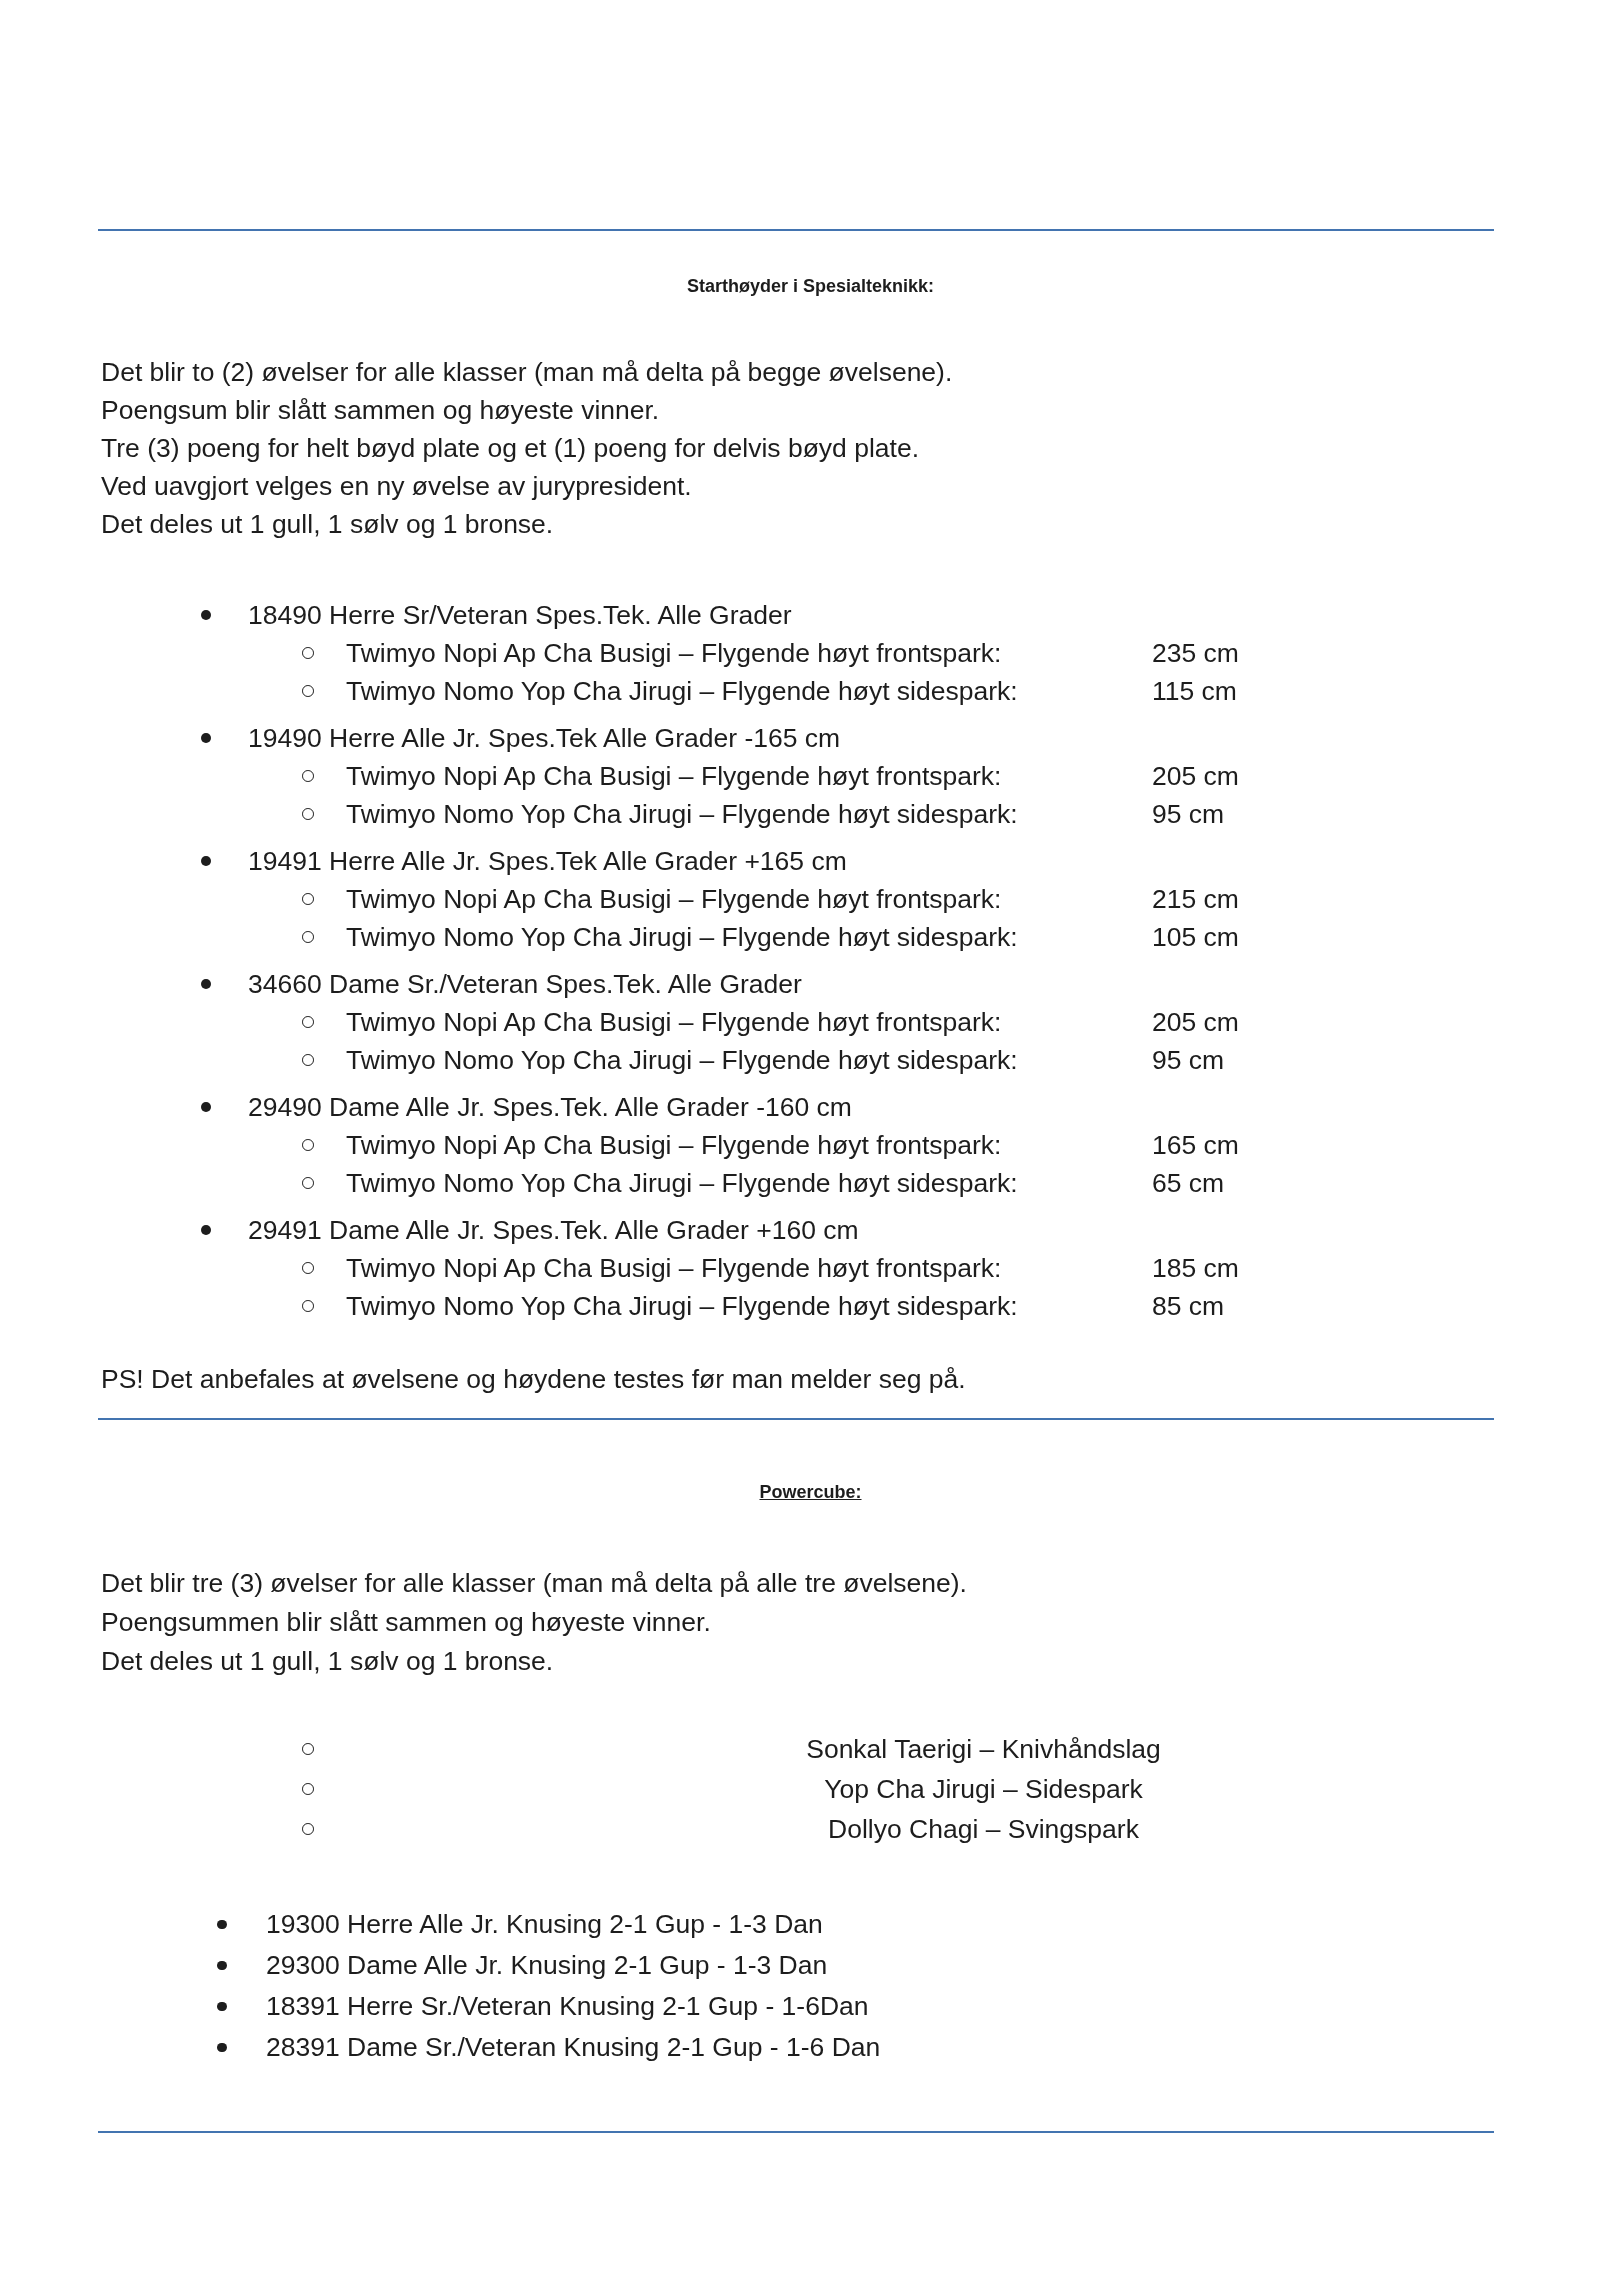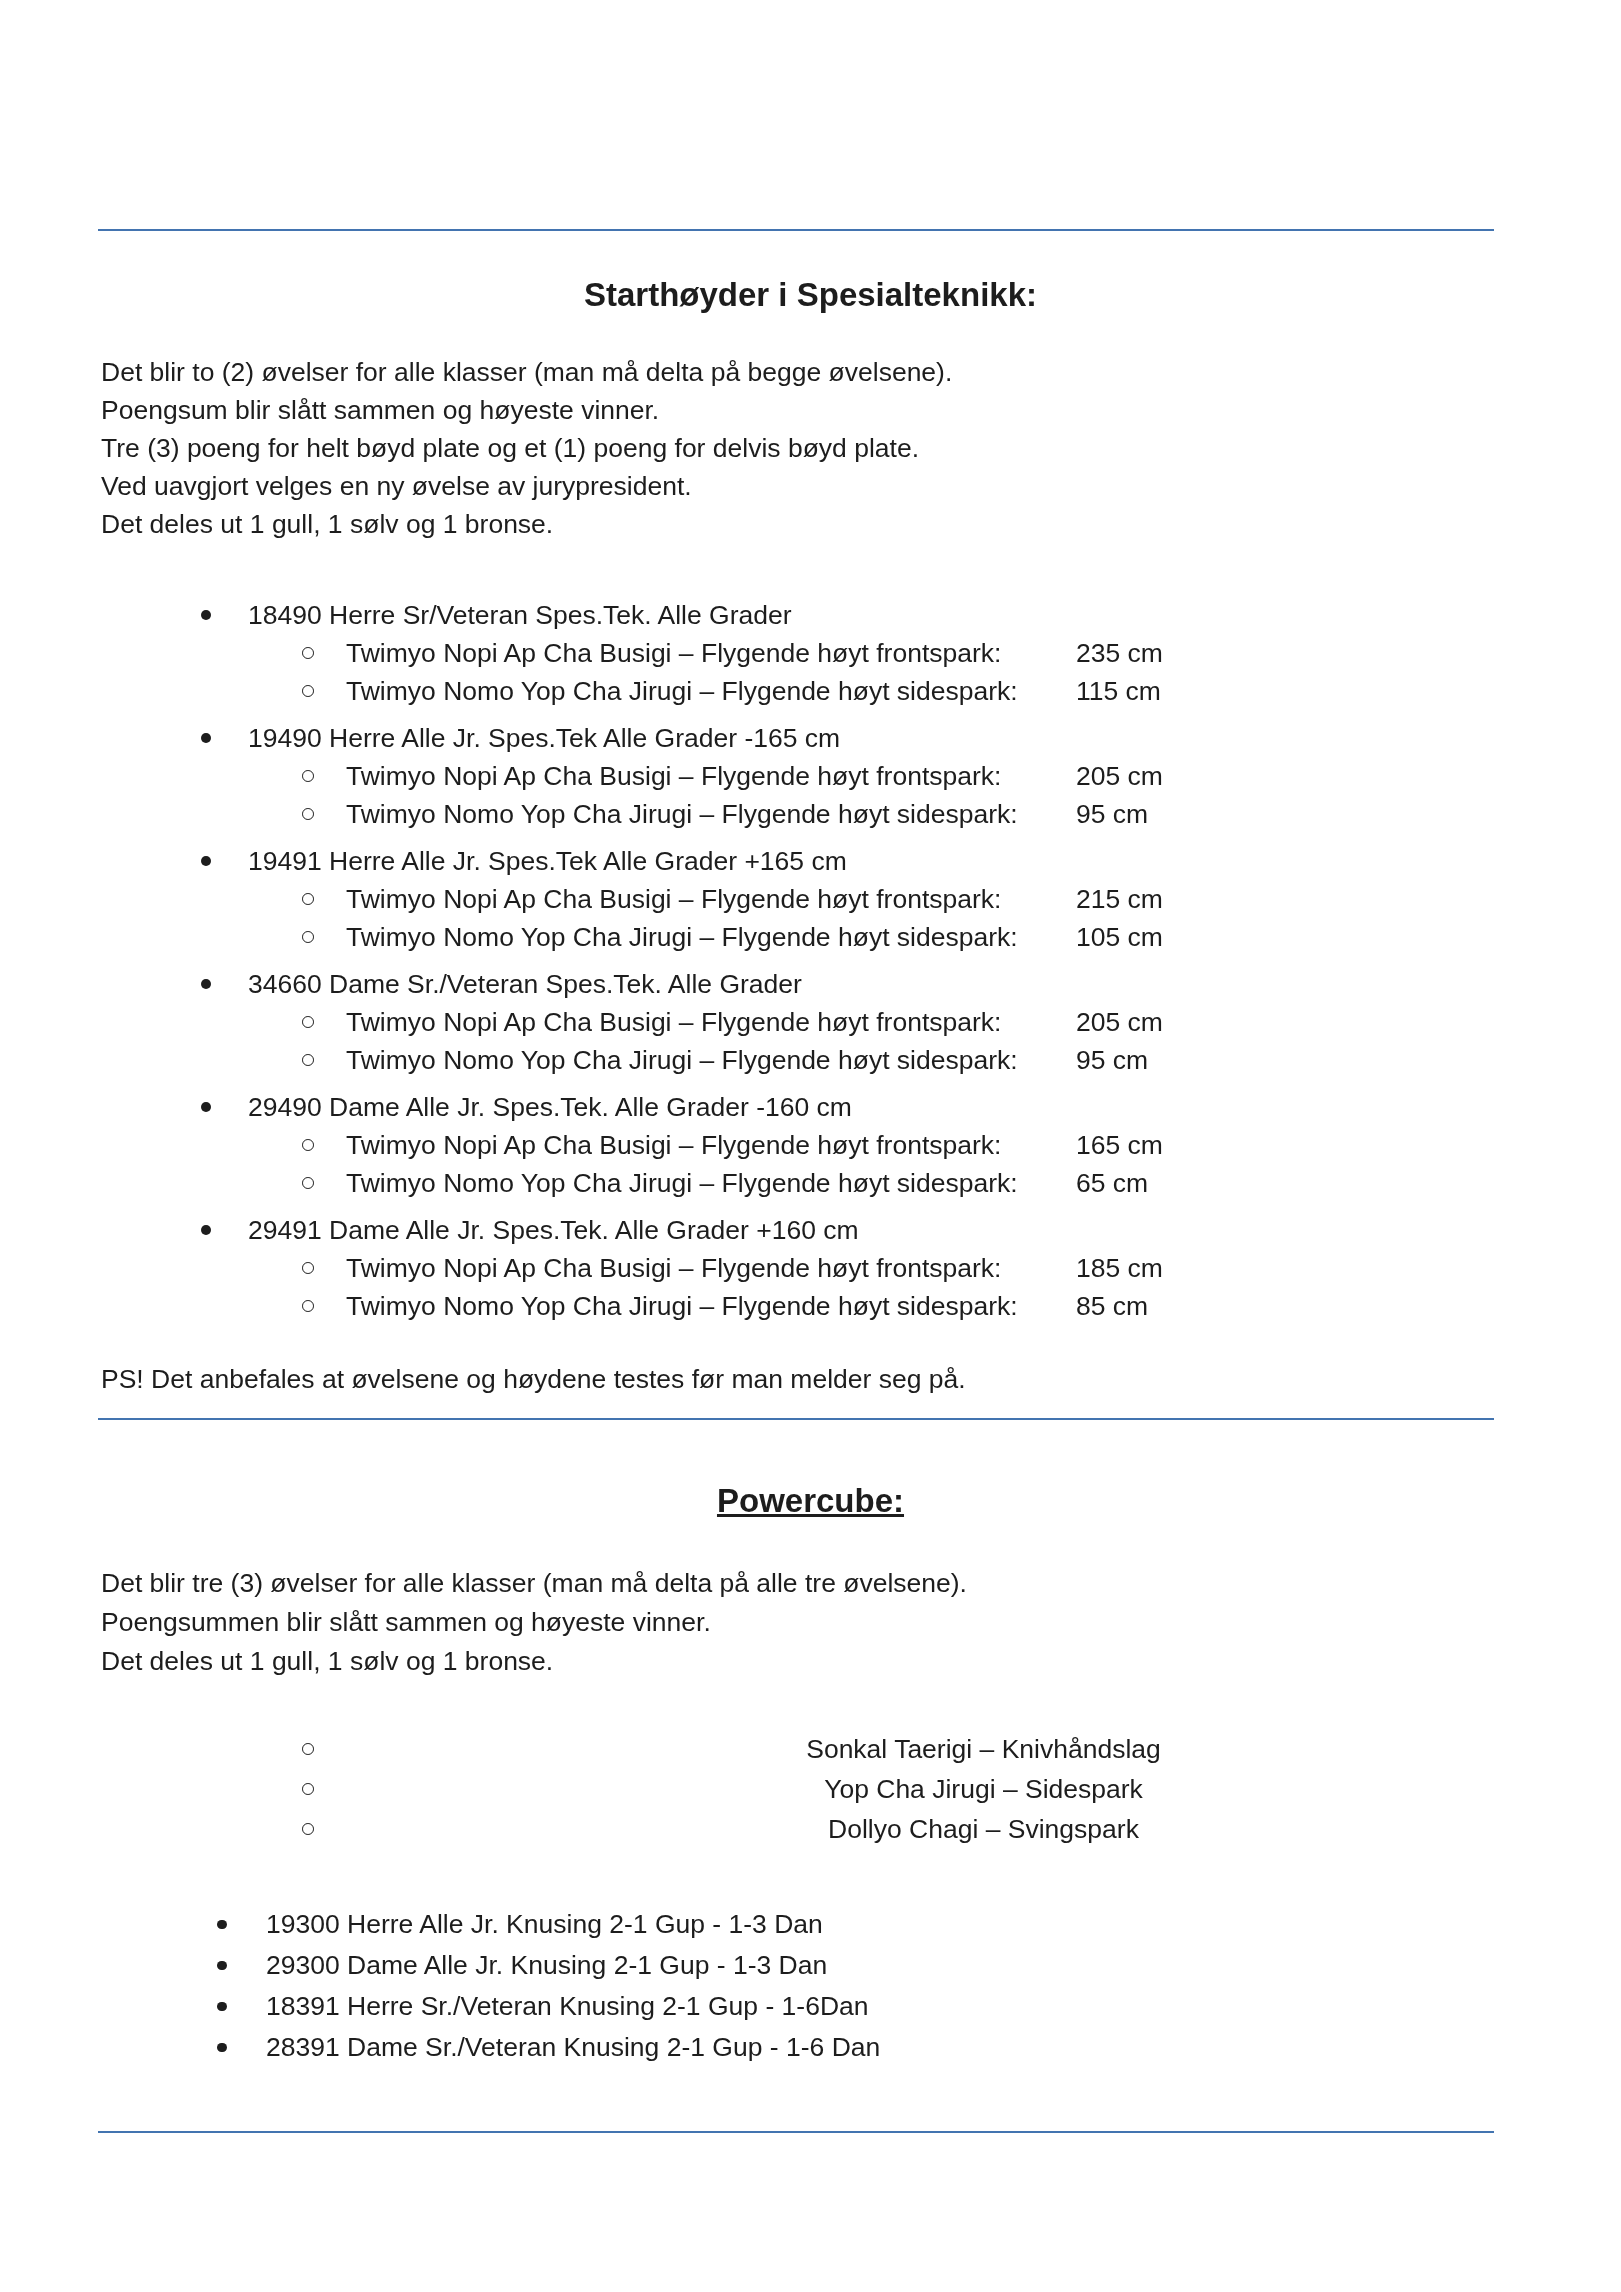--- a/index.html
+++ b/index.html
@@ -14,21 +14,21 @@
   }
   .rule{
     position:absolute;left:98px;width:1396px;height:0;
     border-top:2px solid #4374b0;
   }
   .rule-top{top:229px;}
   .rule-mid{top:1418px;}
   .rule-bottom{top:2131px;}
   .heading{
     position:absolute;left:0;width:100%;
-    text-align:center;font-weight:bold;font-size:33px;
+    text-align:center;font-weight:bold;font-size:18px;
   }
   .h1{top:276px;}
   .h2{top:1482px;text-decoration:underline;}
   .para{position:absolute;left:101px;margin:0;padding:0;list-style:none;}
   .para li{line-height:38px;white-space:nowrap;}
   .intro1{top:353px;}
   .intro2{top:1564px;}
   .intro2 li{line-height:39px;}
   .classes{position:absolute;left:0;top:596px;width:100%;margin:0;padding:0;list-style:none;}
   .group + .group{margin-top:9px;}
@@ -39,21 +39,21 @@
     position:absolute;left:201px;top:50%;
     width:9.8px;height:9.8px;margin-top:-4.9px;
     background:#1d1d1d;border-radius:50%;
   }
   .circle{
     position:absolute;left:302px;top:50%;
     width:9.8px;height:9.8px;margin-top:-5.9px;
     border:1.6px solid #1d1d1d;border-radius:50%;
     background:transparent;
   }
-  .val{position:absolute;left:1076px;top:0;}
+  .val{position:absolute;left:1152px;top:0;}
   .ps{position:absolute;left:101px;top:1364px;white-space:nowrap;}
   .exlist{position:absolute;left:0;top:1729px;width:100%;margin:0;padding:0;list-style:none;text-align:center;}
   .exlist li{position:relative;height:40px;line-height:40px;padding-left:346px;white-space:nowrap;}
   .powerclasses{position:absolute;left:0;top:1888px;width:100%;margin:16px;padding:0;list-style:none;}
   .powerclasses li{position:relative;height:41px;line-height:41px;padding-left:250px;white-space:nowrap;}
 </style>
 </head>
 <body>
 
 <div class="page">

